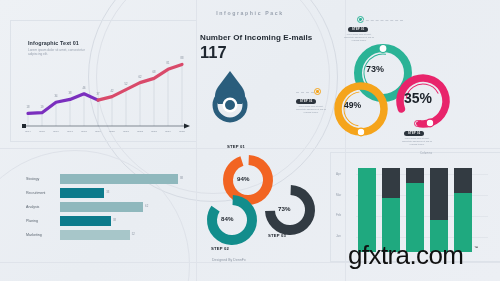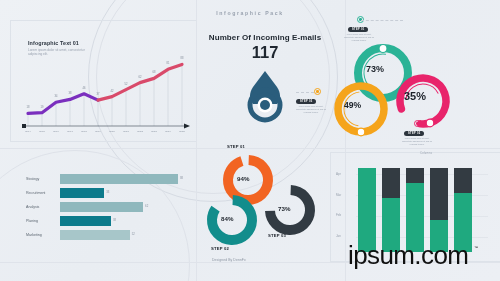--- a/index.html
+++ b/index.html
@@ -62,21 +62,21 @@
   .lc-xlabel {
     position: absolute; font-size: 2.5px; color: #8d96a3;
     transform: translateX(-50%);
   }
   .lc-point-label {
     position: absolute; font-size: 2.6px; color: #7e8795;
     transform: translateX(-50%);
   }
 
   
-  .kpi { position: absolute; left: 200px; top: 33px; width: 130px; text-align: center; }
+  .kpi { position: absolute; left: 200px; top: 33px; width: 130px; text-align: left; }
   .kpi-title { font-size: 8px; font-weight: 700; color: #1f2730; letter-spacing: .1px; }
   .kpi-value { font-size: 16.5px; font-weight: 700; color: #1f2730; margin-top: 2px; line-height: 17px;}
   .kpi-icon { margin-top: 4px; }
 
   
   .rings { position: absolute; left: 330px; top: 28px; width: 170px; height: 112px; }
   .ring { position: absolute; }
   .ring-label {
     position: absolute; font-weight: 700; color: #1b2129;
   }
@@ -265,21 +265,21 @@
       <circle cx="29" cy="29" r="17" fill="none" stroke="#f5a41b" stroke-width="1" stroke-dasharray="48 65" stroke-linecap="round" transform="rotate(100 29 29)"></circle>
       <circle cx="29" cy="52" r="3.8" fill="#ffffff" stroke="#f5a41b" stroke-width="1.2"></circle>
     </svg>
     <div class="ring-label" style="left:14px;top:72px;font-size:8.6px;">49%</div>
 
     <svg class="ring" style="left:64px;top:44px;" width="58" height="58">
       <circle cx="29" cy="29" r="23" fill="none" stroke="#e8246b" stroke-width="7.5" stroke-dasharray="118 26" transform="rotate(160 29 29)" stroke-linecap="round"></circle>
       <circle cx="29" cy="29" r="17" fill="none" stroke="#e8246b" stroke-width="1" stroke-dasharray="42 65" stroke-linecap="round" transform="rotate(190 29 29)"></circle>
       <circle cx="36" cy="51" r="3.8" fill="#ffffff" stroke="#e8246b" stroke-width="1.2"></circle>
     </svg>
-    <div class="ring-label" style="left:74px;top:62px;font-size:11px;">35%</div>
+    <div class="ring-label" style="left:74px;top:62px;font-size:14px;">35%</div>
 
     <div class="step-dot" style="left:27px;top:-12px;color:#2bb396;"></div>
     <div class="dash-line" style="left:31px;top:-8.5px;width:42px;"></div>
     <div class="step-tag" style="left:18px;top:-1px;">STEP 01</div>
     <div class="step-body" style="left:12px;top:5px;">Lorem ipsum dolor sit amet, consectetur adipiscing elit, sed do eiusmod tempor.</div>
 
     <div class="step-dot" style="left:-16px;top:60px;color:#f5a41b;"></div>
     <div class="dash-line" style="left:-34px;top:63.5px;width:18px;"></div>
     <div class="step-tag" style="left:-34px;top:71px;">STEP 03</div>
     <div class="step-body" style="left:-36px;top:77px;">Lorem ipsum dolor sit amet, consectetur adipiscing elit, sed do eiusmod tempor.</div>
@@ -376,16 +376,16 @@
         </div>
         <div class="vbar-col" style="left: 74px; height: 84px;">
           <div class="vbar-fill" style="height: 31.92px;"></div>
         </div>
         <div class="vbar-col" style="left: 98px; height: 84px;">
           <div class="vbar-fill" style="height: 58.8px;"></div>
         </div>
       </div>
   </div>
 
-  <div class="watermark">ipsum.com</div>
+  <div class="watermark">gfxtra.com</div>
   <div class="wm-tm">™</div>
 
 </div>
 
 </body></html>

